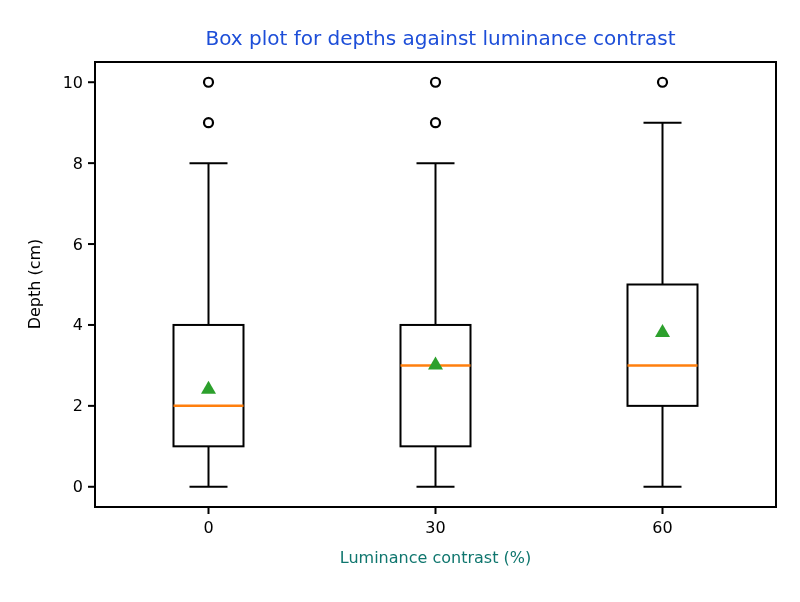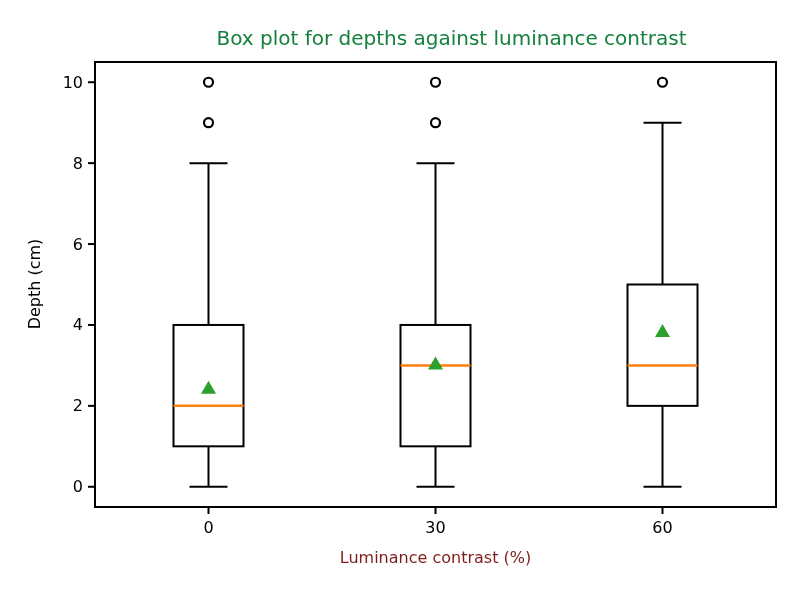--- a/index.html
+++ b/index.html
@@ -12,46 +12,46 @@
     overflow: hidden;
   }
   .figure {
     position: relative;
     width: 800px;
     height: 602px;
     background: #ffffff;
   }
   .chart-title {
     position: absolute;
-    left: 111px;
+    left: 100px;
     top: 27px;
     width: 681px;
     text-align: center;
     font-size: 20px;
     line-height: 1.1;
-    color: #15803d;
+    color: #1d4ed8;
     white-space: nowrap;
   }
   .y-axis-label {
     position: absolute;
     left: 34px;
     top: 284px;
     transform: translate(-50%, -50%) rotate(-90deg);
     font-size: 16px;
     color: #000000;
     white-space: nowrap;
   }
   .x-axis-label {
     position: absolute;
     left: 95px;
     top: 548px;
     width: 681px;
     text-align: center;
     font-size: 16px;
-    color: #7f1d1d;
+    color: #0f766e;
     white-space: nowrap;
   }
   #plot-svg {
     position: absolute;
     left: 0;
     top: 0;
   }
   #plot-svg text {
     font-family: "DejaVu Sans", "Liberation Sans", sans-serif;
     fill: #000000;

